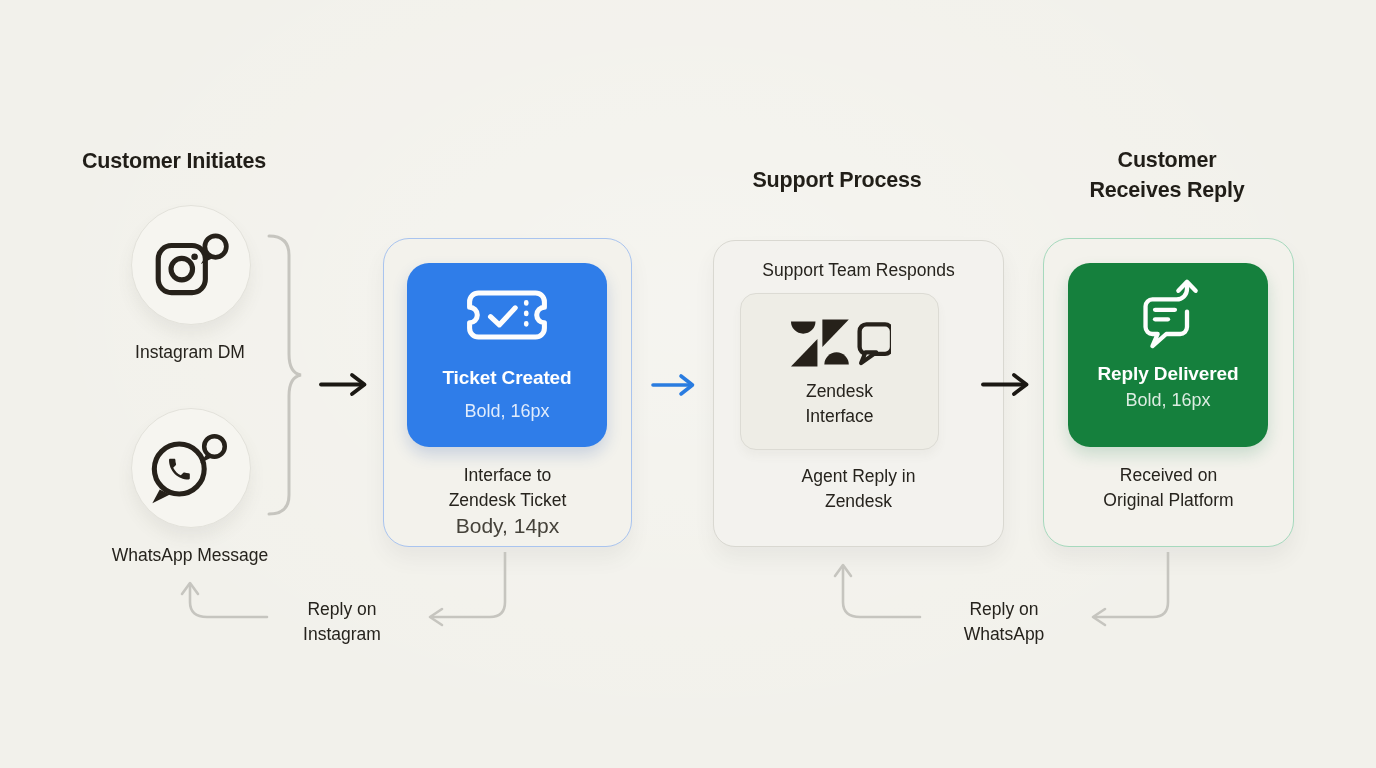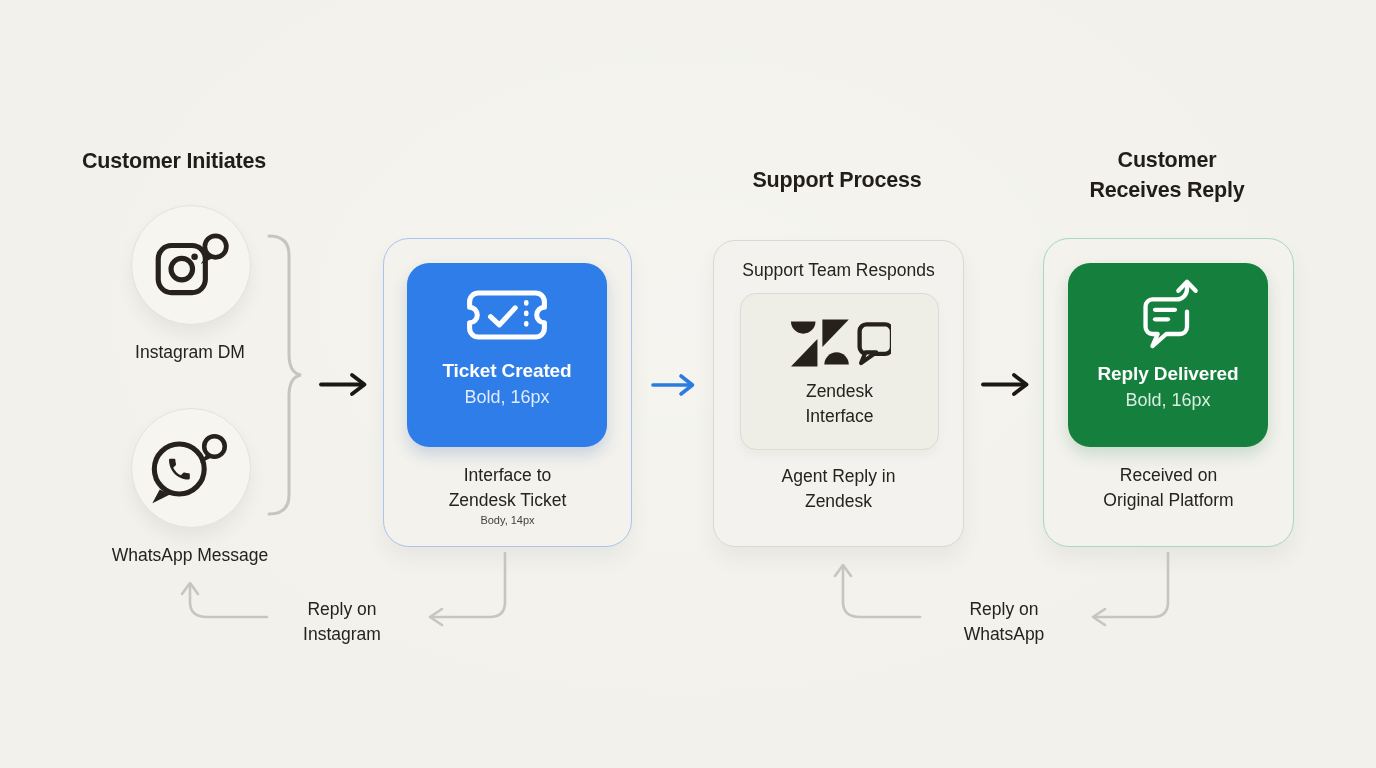--- a/index.html
+++ b/index.html
@@ -7,39 +7,39 @@
     position:relative; width:1376px; height:768px; overflow:hidden;
     background:#f2f1eb;
     background-image:radial-gradient(ellipse at 50% 40%, rgba(255,255,255,0.25), rgba(0,0,0,0) 70%);
     font-family:"Liberation Sans", sans-serif;
     color:#26231d;
   }
   .abs{position:absolute;}
   .heading{font-size:21.5px; font-weight:700; color:#211e18; letter-spacing:-0.2px; line-height:30px;}
   .center{text-align:center;}
   .label{font-size:17.5px; line-height:24.5px; color:#26231d;}
-  .annotation{font-size:11px; color:#45423a;}
+  .annotation{font-size:21px; color:#45423a;}
   .circle-node{
     width:118px; height:118px; border-radius:50%;
     background:#f6f5f0; border:1px solid #e3e2db;
     box-shadow:0 10px 16px rgba(90,92,78,0.08);
     display:flex; align-items:center; justify-content:center;
   }
   .card{
     border-radius:26px; background:#f3f2ec;
     box-shadow:0 12px 20px rgba(90,92,78,0.07);
   }
   .card.blue-border{border:1.5px solid #a9c4ef;}
-  .card.gray-border{border:1.5px solid #d9d8d1; border-radius:22px; background:#f3f2ee;}
+  .card.gray-border{border:1.5px solid #d9d8d1; border-radius:22px; background:#f3f2ee;padding-left:40px;}
   .card.green-border{border:1.5px solid #a6d9bd;}
   .accent-square{
     position:absolute; left:23px; top:24px; width:200px; height:184px; border-radius:22px;
     display:flex; flex-direction:column; align-items:center; justify-content:flex-start;
   }
-  .accent-square.blue{background:#2f7de9; box-shadow:0 8px 16px rgba(40,85,170,0.20);}
+  .accent-square.blue{background:#2f7de9; box-shadow:0 8px 16px rgba(40,85,170,0.20);gap:7px;}
   .accent-square.green{background:#15803d; box-shadow:0 8px 16px rgba(20,120,70,0.18);}
   .accent-title{font-size:19px; font-weight:700; color:#ffffff; letter-spacing:-0.1px;}
   .accent-note{font-size:18px; color:rgba(255,255,255,0.85); margin-top:5px;}
   .inner-card{
     position:absolute; left:26px; top:52px; width:197px; height:155px;
     border-radius:16px; background:#eeede6; border:1px solid #dcdbd4;
     box-shadow:0 6px 10px rgba(90,92,78,0.05);
     display:flex; flex-direction:column; align-items:center;
   }
   .card-body{position:absolute; left:0; width:100%; text-align:center;}

